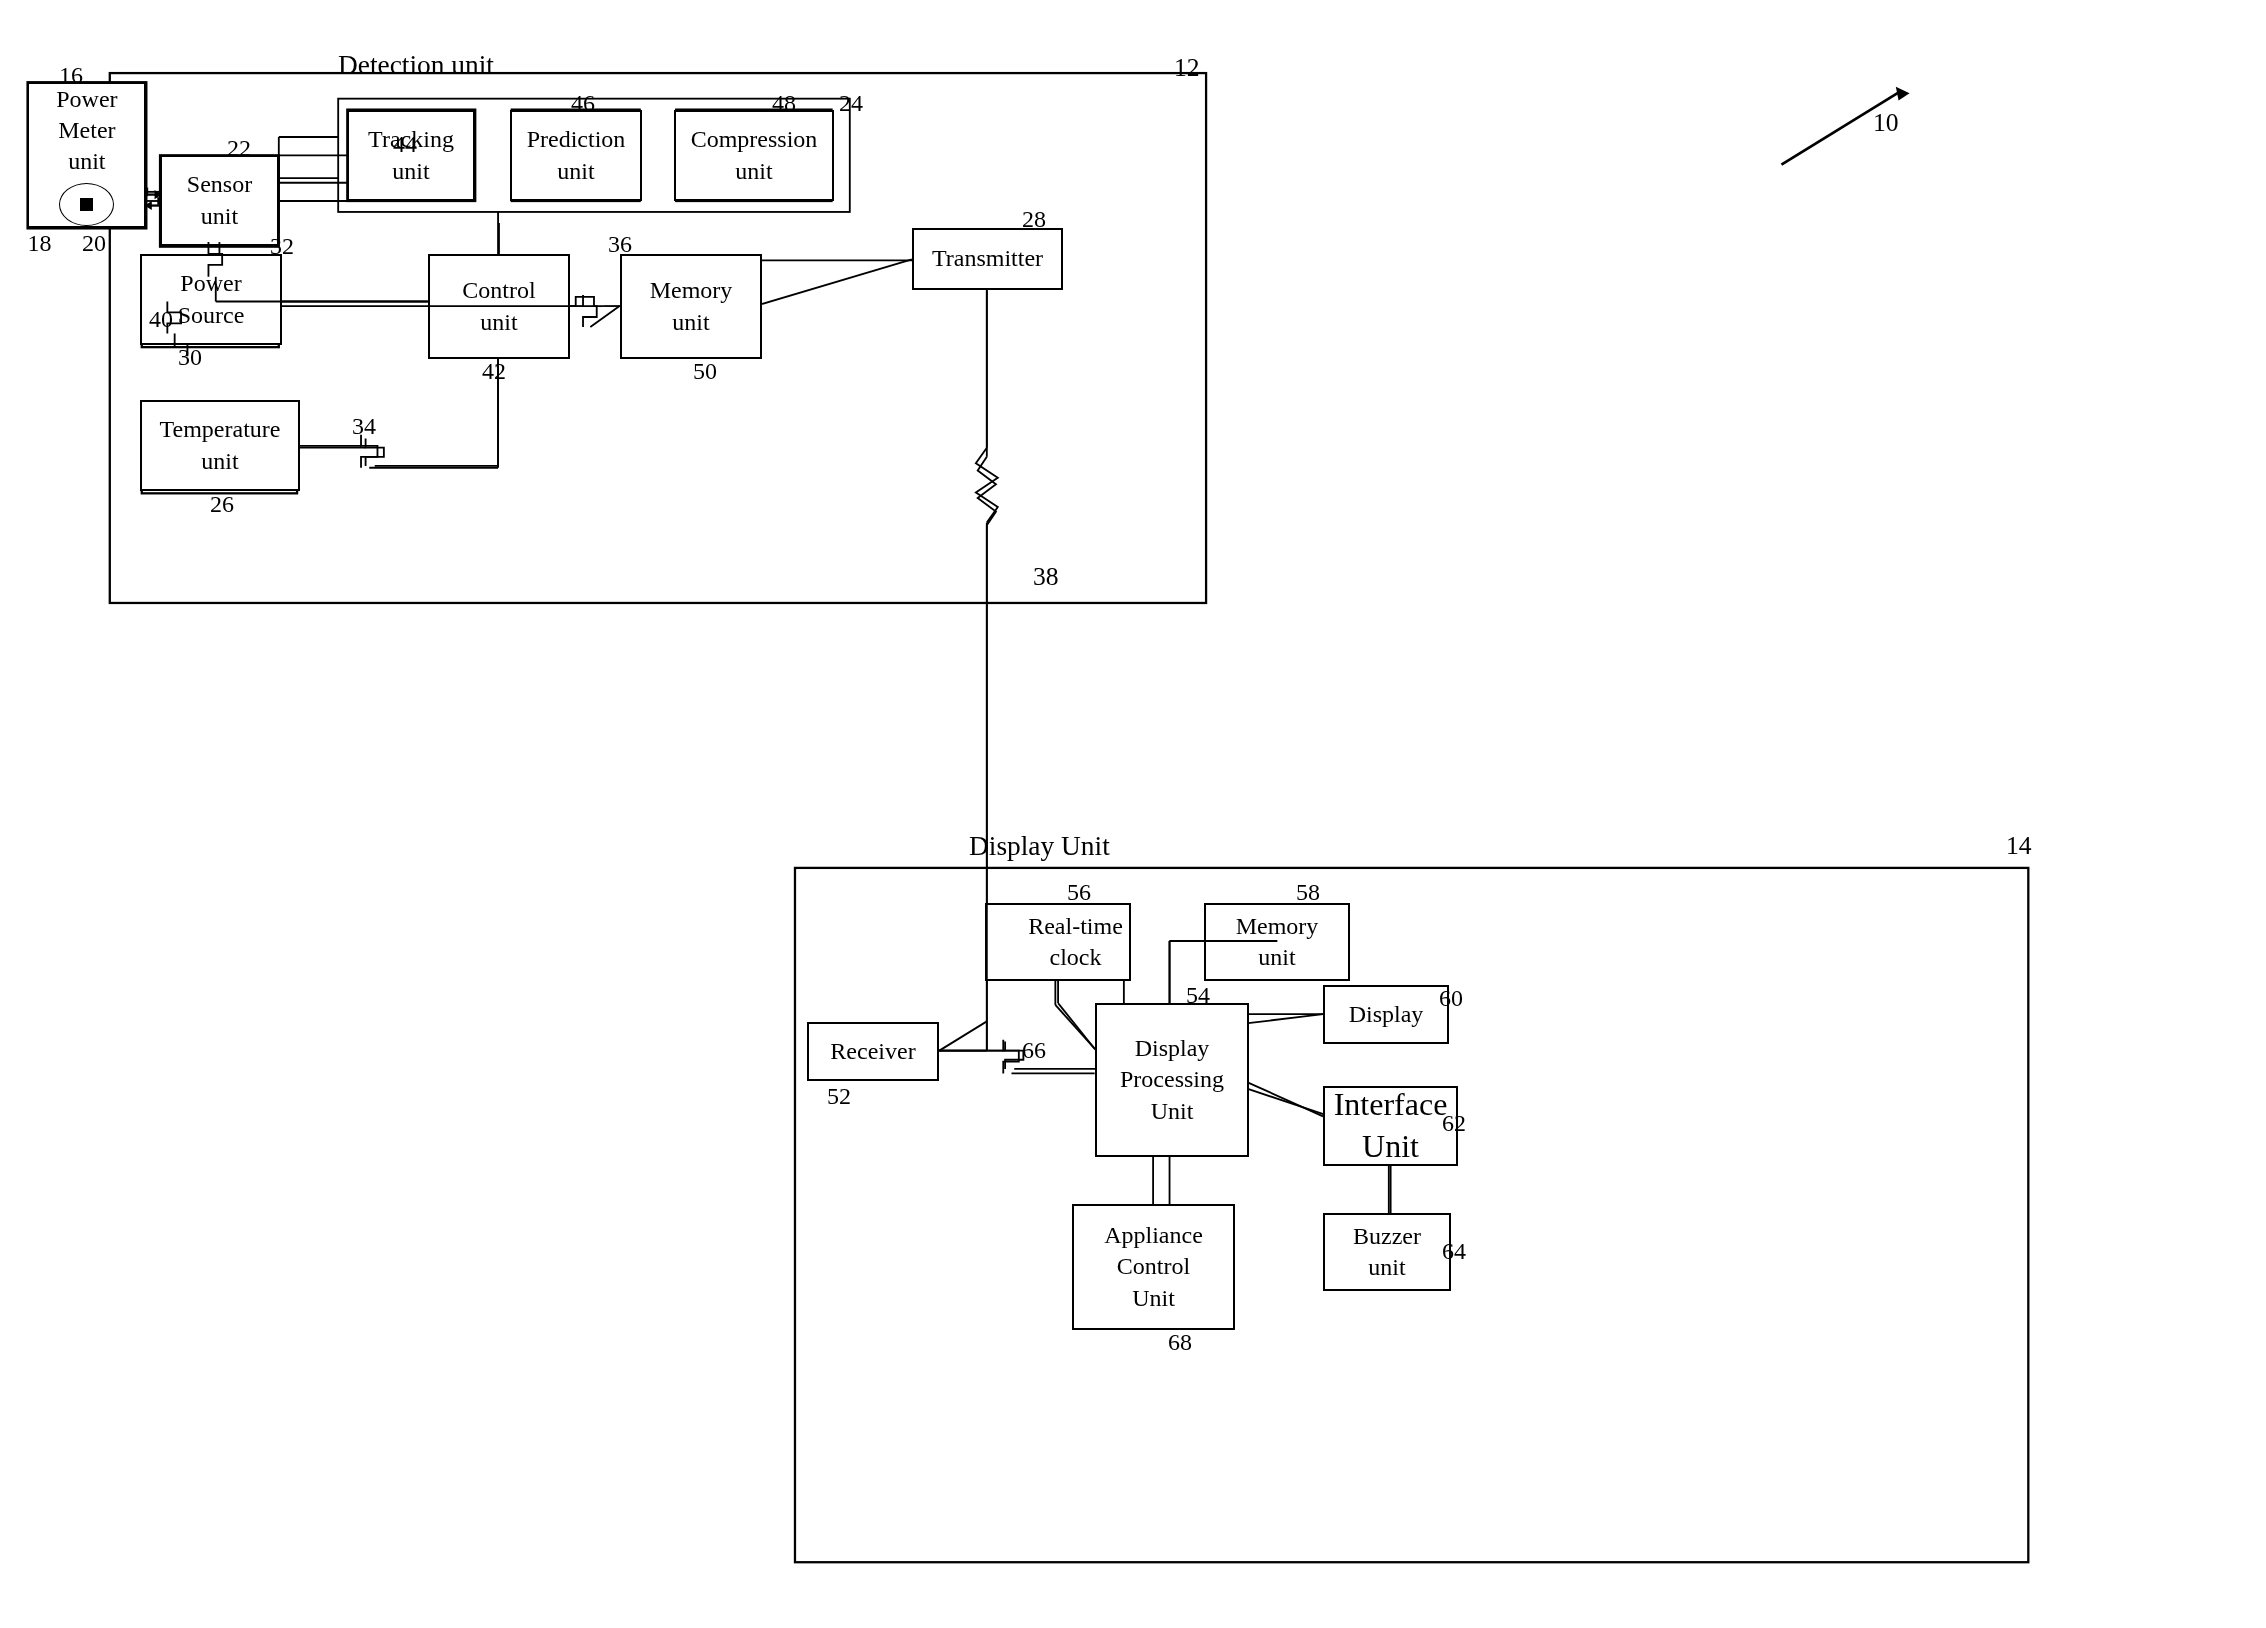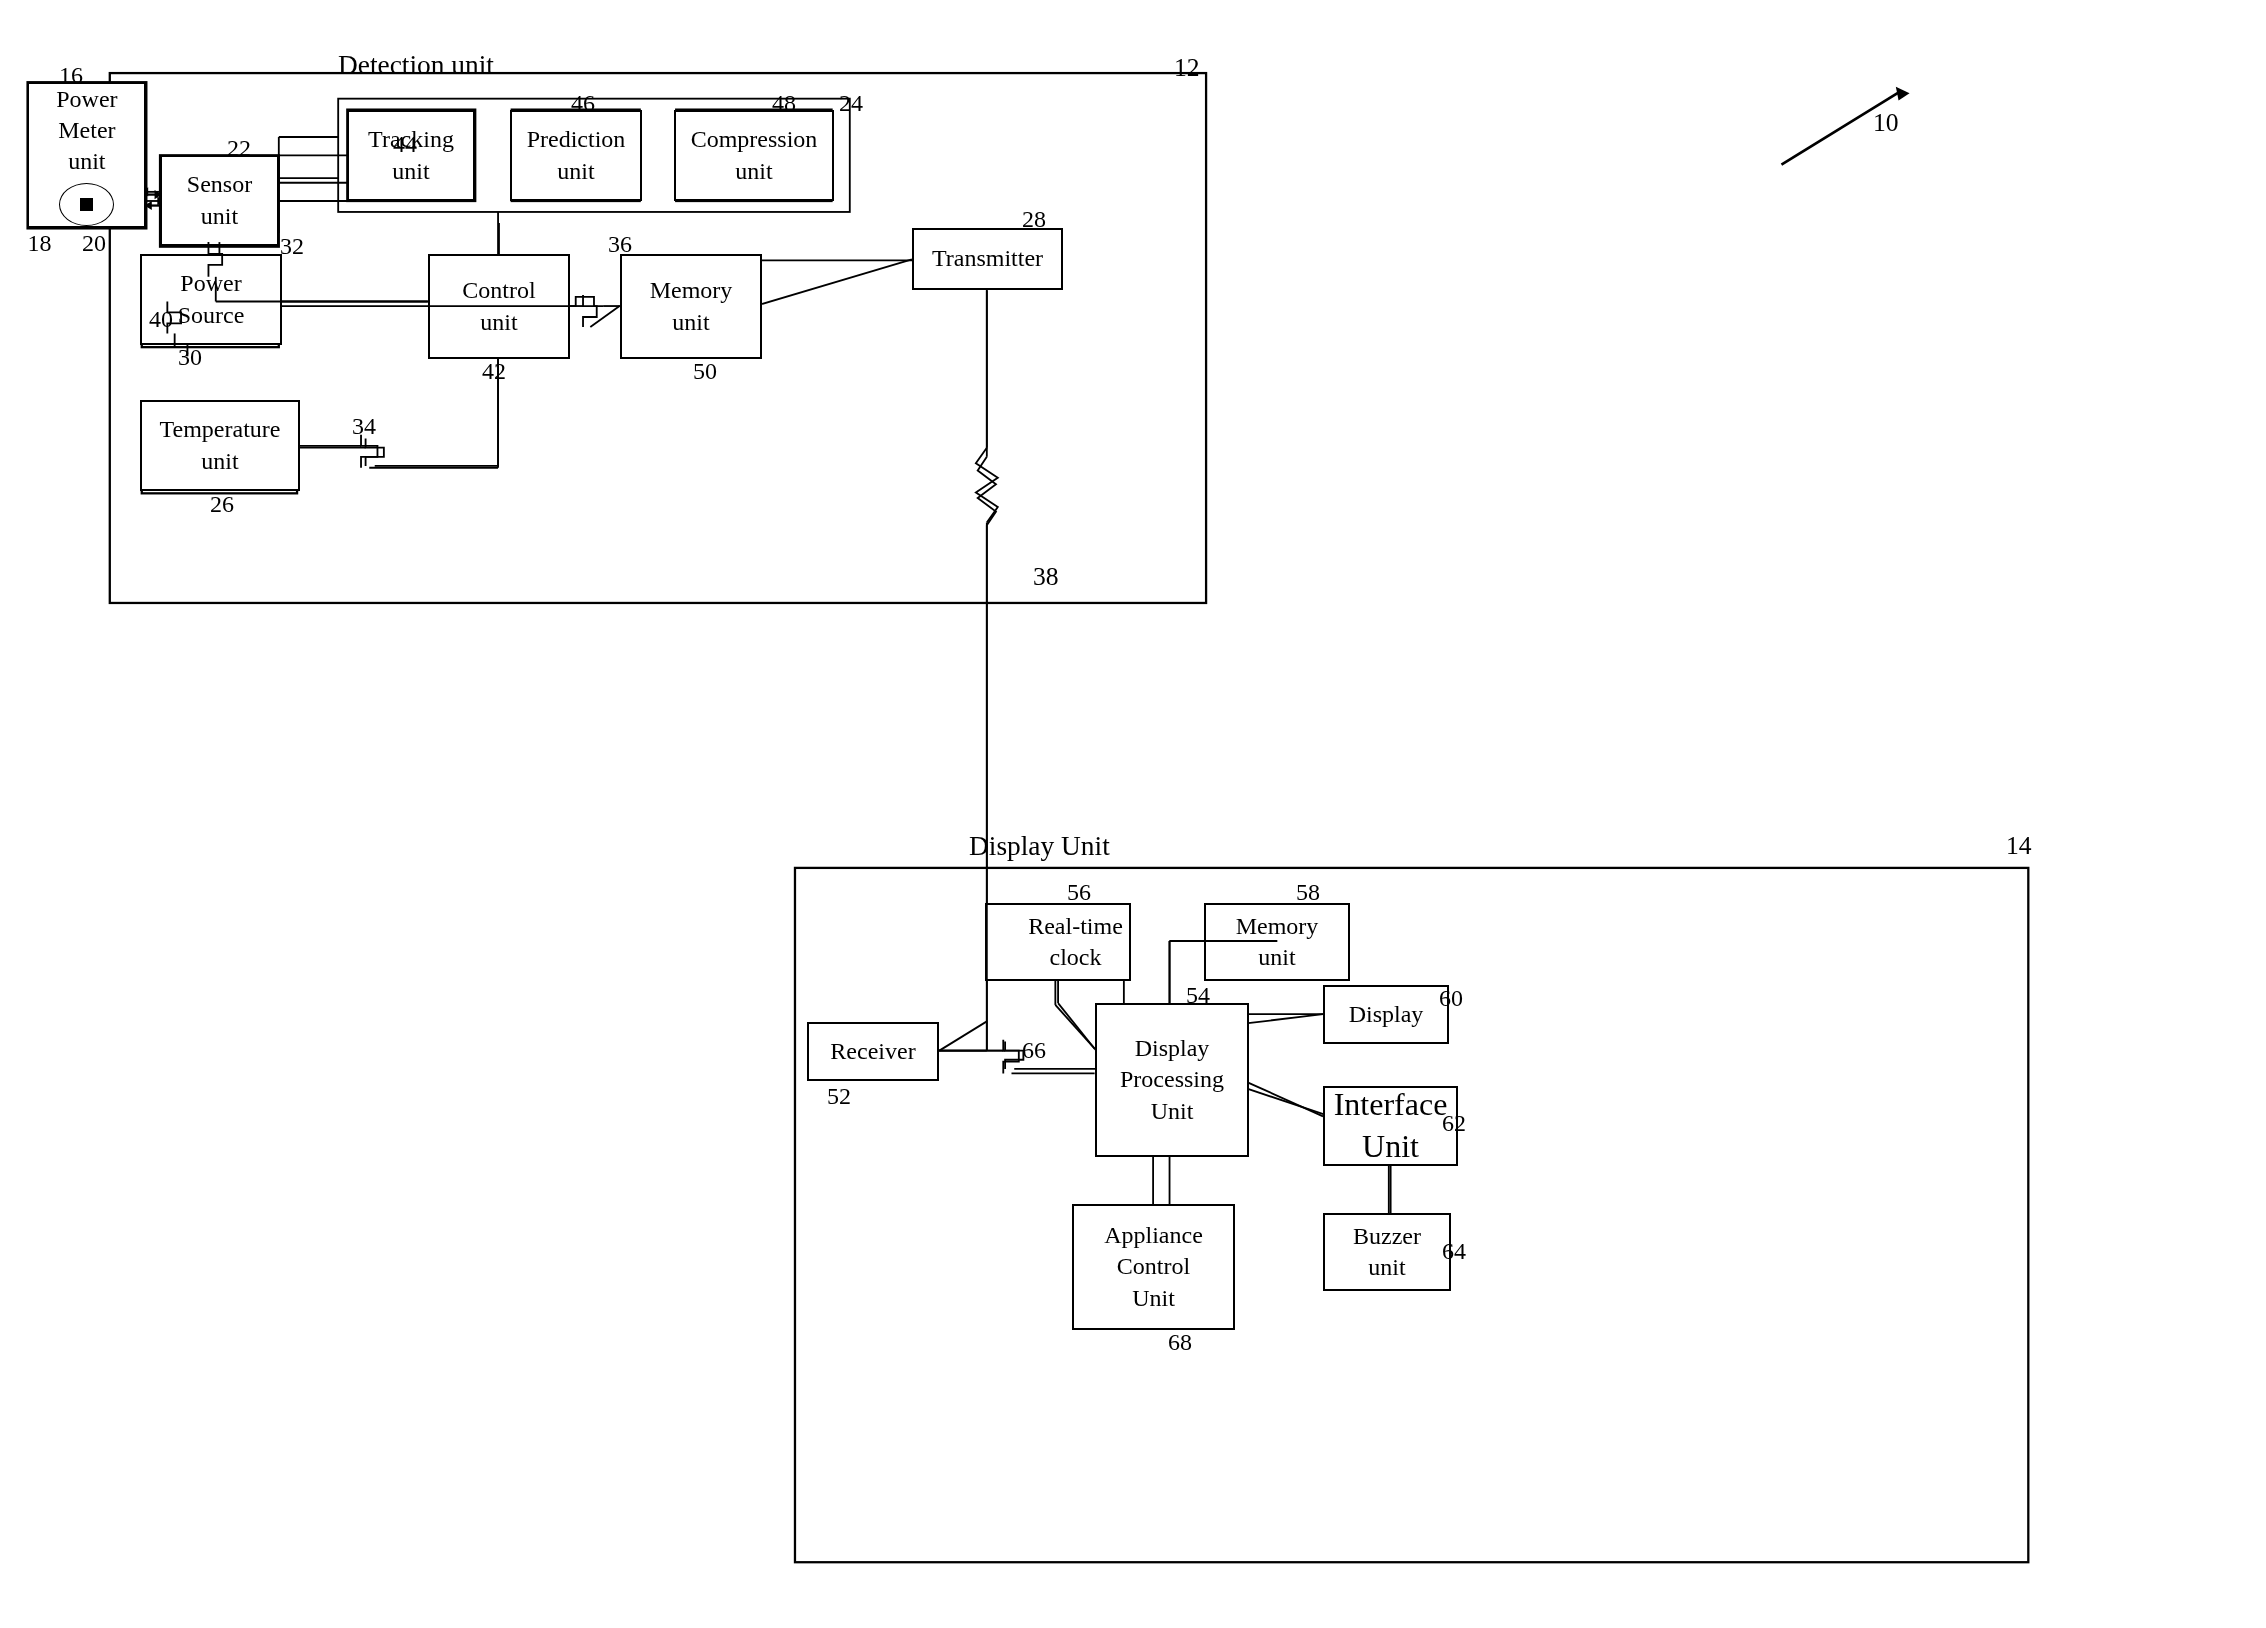--- a/index.html
+++ b/index.html
@@ -246,21 +246,21 @@
   </div>
 
   <div class="label" style="left:210px; top:491px;">26</div>
 
   <div class="box" style="left:912px; top:228px; width:151px; height:62px; font-size:24px;">
     <div>Transmitter</div>
   </div>
 
   <div class="label" style="left:1022px; top:206px;">28</div>
 
-  <div class="label" style="left:270px; top:233px;margin-left:10px;">32</div>
+  <div class="label" style="left:270px; top:233px;">32</div>
 
   <div class="label" style="left:352px; top:413px;">34</div>
 
   <div class="label" style="left:608px; top:231px;">36</div>
 
   <div class="label" style="left:149px; top:306px;">40</div>
 
   <div class="label" style="left:1033px; top:562px; font-size:25.6px;">38</div>
 
   <div class="label" style="left:969px; top:831px; font-size:27.4px;">Display Unit</div>

